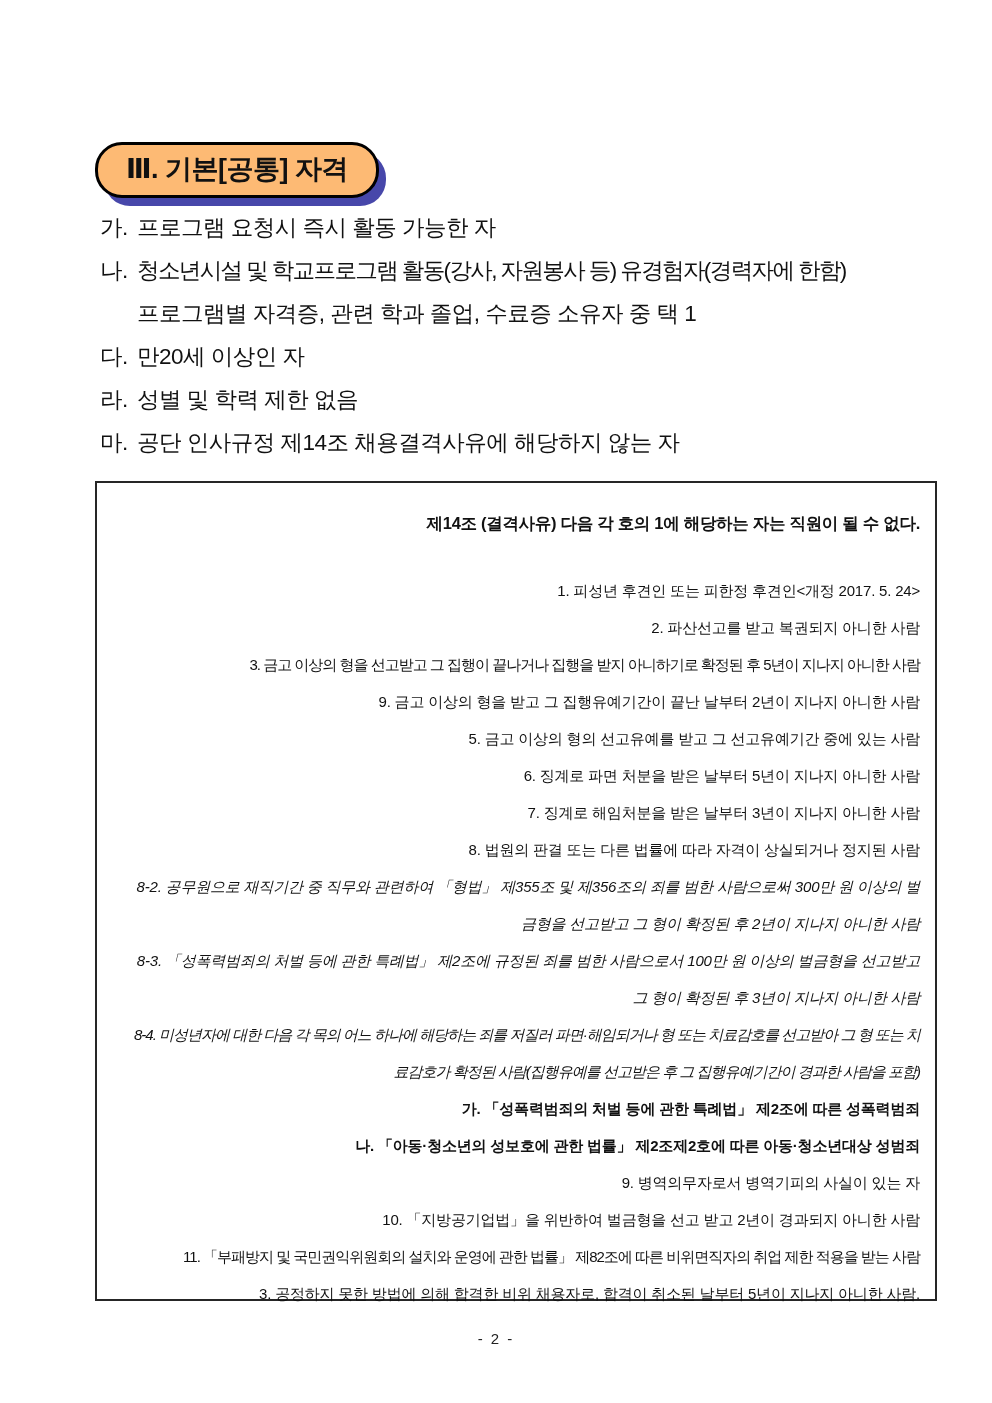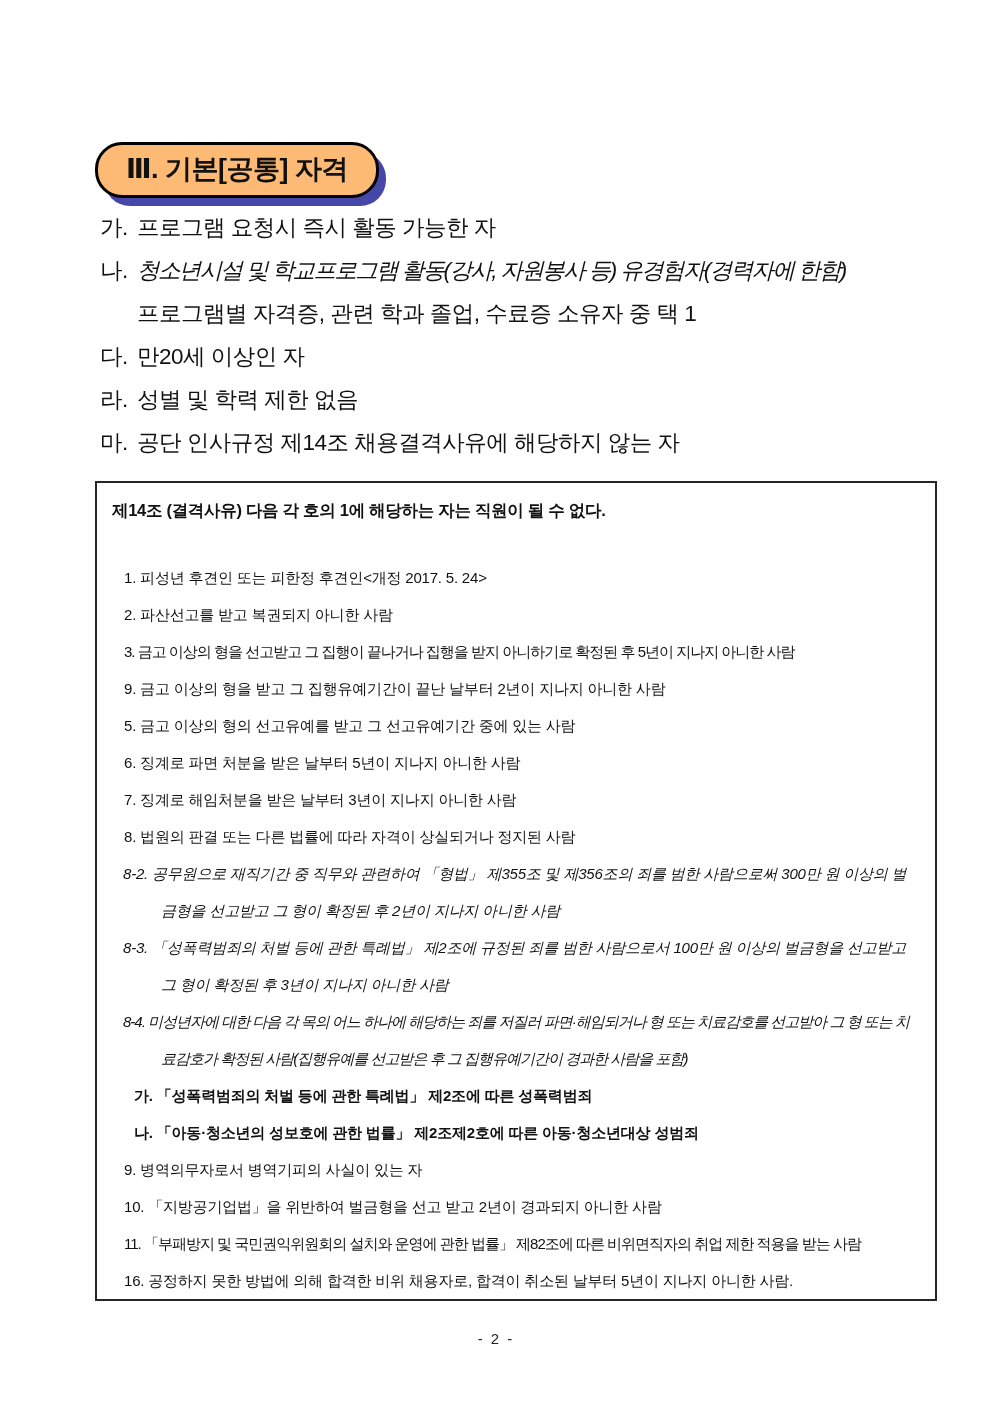--- a/index.html
+++ b/index.html
@@ -24,31 +24,32 @@
     letter-spacing:-0.5px;
     box-shadow:8px 9px 0 -1px #4747aa;
     white-space:nowrap;
     z-index:2;
   }
 
   
   .q-list { position:absolute; left:100px; top:206px; width:872px; }
   .q-row { display:flex; font-size:22.5px; line-height:43px; letter-spacing:-0.5px; white-space:nowrap; }
   .q-label { flex:none; width:37px; }
-  .q-row.condensed .q-text { letter-spacing:-1.6px;font-style:italic; }
+  .q-row.condensed .q-text { letter-spacing:-1.6px; }
   .q-sub { padding-left:37px; }
 
   
   .article-box {
     position:absolute; left:95px; top:481px;
     width:842px; height:820px;
     box-sizing:border-box;
     border:2px solid #262626;
     background:#ffffff;
-    padding:11px 15px 0 15px;
+    padding:24px 15px 0 15px;
+    text-align:right;
   }
   .bx-head {
     font-size:16.5px; font-weight:bold;
     line-height:26px; letter-spacing:-0.3px;
     margin:3px 0 36px 0;
     white-space:nowrap;
   }
   .bx-item {
     font-size:15px; line-height:37px; letter-spacing:-0.2px;margin-left:12px;
   }
@@ -109,18 +110,18 @@
     <div class="bx-item lvl0">7. 징계로 해임처분을 받은 날부터 3년이 지나지 아니한 사람</div>
     <div class="bx-item lvl0">8. 법원의 판결 또는 다른 법률에 따라 자격이 상실되거나 정지된 사람</div>
     <div class="bx-item lvl1">8-2. 공무원으로 재직기간 중 직무와 관련하여 「형법」 제355조 및 제356조의 죄를 범한 사람으로써 300만 원 이상의 벌금형을 선고받고 그 형이 확정된 후 2년이 지나지 아니한 사람</div>
     <div class="bx-item lvl1">8-3. 「성폭력범죄의 처벌 등에 관한 특례법」 제2조에 규정된 죄를 범한 사람으로서 100만 원 이상의 벌금형을 선고받고 그 형이 확정된 후 3년이 지나지 아니한 사람</div>
     <div class="bx-item lvl1 tight">8-4. 미성년자에 대한 다음 각 목의 어느 하나에 해당하는 죄를 저질러 파면·해임되거나 형 또는 치료감호를 선고받아 그 형 또는 치료감호가 확정된 사람(집행유예를 선고받은 후 그 집행유예기간이 경과한 사람을 포함)</div>
     <div class="bx-item lvl2">가. 「성폭력범죄의 처벌 등에 관한 특례법」 제2조에 따른 성폭력범죄</div>
     <div class="bx-item lvl2">나. 「아동·청소년의 성보호에 관한 법률」 제2조제2호에 따른 아동·청소년대상 성범죄</div>
     <div class="bx-item lvl0">9. 병역의무자로서 병역기피의 사실이 있는 자</div>
     <div class="bx-item lvl0">10. 「지방공기업법」을 위반하여 벌금형을 선고 받고 2년이 경과되지 아니한 사람</div>
     <div class="bx-item lvl0 tight">11. 「부패방지 및 국민권익위원회의 설치와 운영에 관한 법률」 제82조에 따른 비위면직자의 취업 제한 적용을 받는 사람</div>
-    <div class="bx-item lvl0">16. 공정하지 못한 방법에 의해 합격한 비위 채용자로, 합격이 취소된 날부터 5년이 지나지 아니한 사람.</div>
+    <div class="bx-item lvl0">3. 공정하지 못한 방법에 의해 합격한 비위 채용자로, 합격이 취소된 날부터 5년이 지나지 아니한 사람.</div>
   </div>
 
   <div class="footer">- 2 -</div>
 
 </div>
 
 </body></html>

